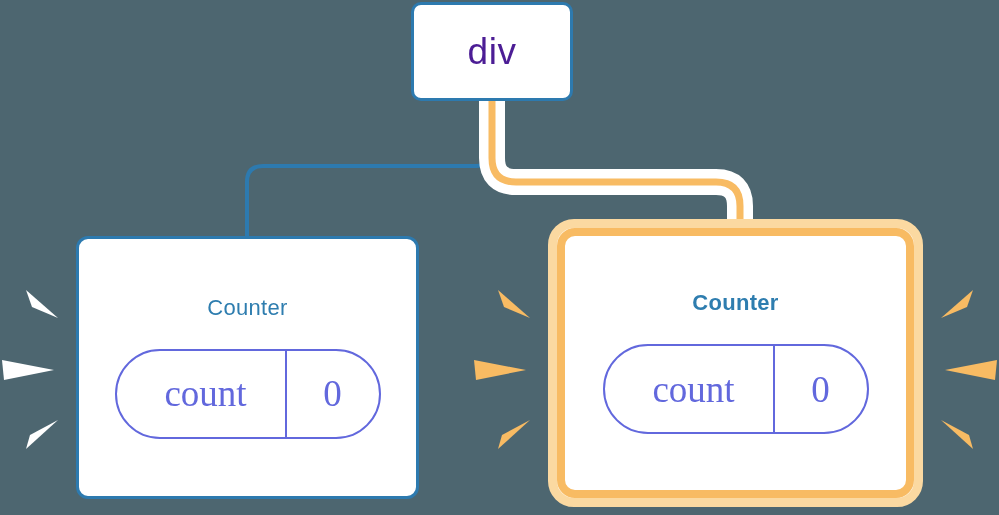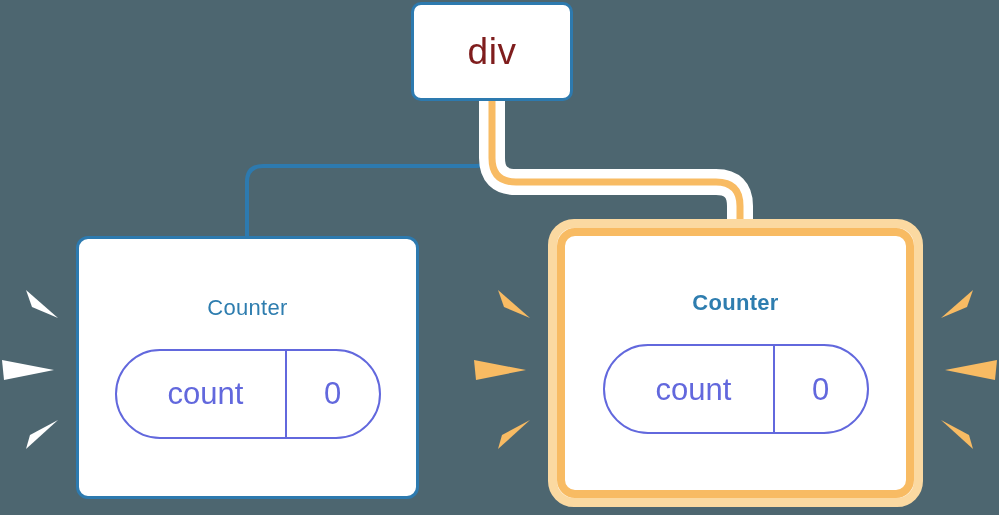--- a/index.html
+++ b/index.html
@@ -40,21 +40,21 @@
     background: #ffffff;
     border: 3px solid #2d7aaf;
     border-radius: 10px;
     box-sizing: border-box;
     display: flex;
     align-items: center;
     justify-content: center;
     z-index: 6;
   }
   .div-label {
-    color: #7f1d1d;
+    color: #4c1d95;
     font-size: 37px;
     line-height: 1;
     letter-spacing: 0.5px;
   }
 
   
   .card {
     position: absolute;
     background: #ffffff;
     box-sizing: border-box;
@@ -119,22 +119,23 @@
     border-radius: 999px;
     height: 86px;
     background: #ffffff;
     overflow: hidden;
   }
   .pill-key, .pill-val {
     display: flex;
     align-items: center;
     justify-content: center;
     color: #6268dd;
-    font-size: 31px;
+    font-size: 37px;
     line-height: 1;
+    font-family: Liberation Serif, serif;
   }
   .pill-key {
     width: 168px;
     padding-left: 10px;
     box-sizing: border-box;
   }
   .pill-val {
     width: 94px;
     border-left: 2px solid #6268dd;
     box-sizing: border-box;

